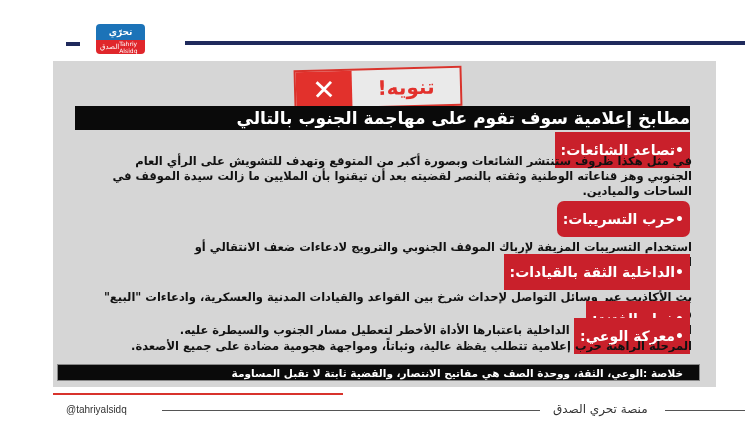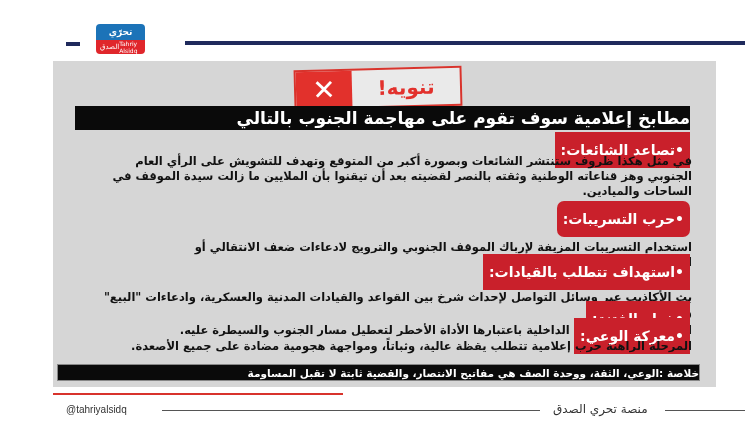--- a/index.html
+++ b/index.html
@@ -10,21 +10,21 @@
   .logo-top { height:16px; background:#1c73b8; color:#fff; font-size:9px; font-weight:bold; text-align:center; line-height:16px; direction:rtl; }
   .logo-bot { height:14px; background:#e0262b; color:#fff; font-size:6px; display:flex; justify-content:flex-end; align-items:center; padding:0 4px; }
   .logo-bot .ar { direction:rtl; font-size:7px; }
   .card { position:absolute; left:53px; top:61px; width:663px; height:326px; background:#d6d6d6; }
   .stamp { position:absolute; left:294px; top:68px; width:164px; height:36px; border:2px solid #d8332c; transform:rotate(-1.5deg); background:#eaeaea; display:flex; }
   .stamp-x { width:56px; height:100%; background:#e2312c; color:#fff; font-size:28px; font-weight:bold; display:flex; align-items:center; justify-content:center; }
   .stamp-text { flex:1; color:#e2312c; font-size:20px; font-weight:bold; display:flex; align-items:center; justify-content:center; direction:rtl; }
   .title-bar { position:absolute; left:75px; top:106px; width:615px; height:24px; background:#0a0a0a; color:#fff; font-size:17px; font-weight:bold; direction:rtl; text-align:right; line-height:24px; padding-right:0; box-sizing:border-box; }
   .sec-head { position:absolute; background:#c9202b; color:#fff; font-weight:bold; font-size:14px; direction:rtl; line-height:20px; padding:8px 6px; white-space:nowrap; }
   .para { position:absolute; right:58px; color:#111; font-size:11.5px; font-weight:bold; direction:rtl; text-align:right; line-height:15px; }
-  .summary { position:absolute; left:57px; top:364px; width:643px; height:17px; background:#0a0a0a; color:#fff; font-size:10.5px; font-weight:bold; direction:rtl; text-align:right; line-height:17px; padding-right:0; box-sizing:border-box; border:1px solid #888; }
+  .summary { position:absolute; left:57px; top:364px; width:643px; height:17px; background:#0a0a0a; color:#fff; font-size:10.5px; font-weight:bold; direction:rtl; text-align:right; line-height:17px; padding-right:16px; box-sizing:border-box; border:1px solid #888; }
   .red-line { position:absolute; left:53px; top:393px; width:290px; height:2px; background:#d8332c; }
   .foot-handle { position:absolute; left:66px; top:404px; font-size:10px; color:#333; font-family:"Liberation Sans", sans-serif; }
   .foot-line1 { position:absolute; left:162px; top:410px; width:378px; height:1px; background:#555; }
   .foot-brand { position:absolute; left:553px; top:402px; font-size:12px; color:#333; direction:rtl; }
   .foot-line2 { position:absolute; left:665px; top:410px; width:80px; height:1px; background:#555; }
 </style>
 </head>
 <body>
 
 <div class="hdr-dash"></div>
@@ -45,21 +45,21 @@
 </div>
 
 <div class="title-bar">مطابخ إعلامية سوف تقوم على مهاجمة الجنوب بالتالي</div>
 
 <div class="sec-head" style="right:60px; top:132px;">•تصاعد الشائعات:</div>
 <div class="para" style="top:154px; width:600px;">في مثل هكذا ظروف ستنتشر الشائعات وبصورة أكبر من المتوقع وتهدف للتشويش على الرأي العام الجنوبي وهز قناعاته الوطنية وثقته بالنصر لقضيته بعد أن تيقنوا بأن الملايين ما زالت سيدة الموقف في الساحات والميادين.</div>
 
 <div class="sec-head" style="right:60px; top:201px;border-radius:7px;">•حرب التسريبات:</div>
 <div class="para" style="top:224px; width:500px;margin-top:16px;">استخدام التسريبات المزيفة لإرباك الموقف الجنوبي والترويج لادعاءات ضعف الانتقالي أو المساومة على القضية.</div>
 
-<div class="sec-head" style="right:60px; top:254px;">•استهداف تتطلب بالقيادات:</div>
+<div class="sec-head" style="right:60px; top:254px;">•الداخلية الثقة بالقيادات:</div>
 <div class="para" style="top:290px; width:610px;">بث الأكاذيب عبر وسائل التواصل لإحداث شرخ بين القواعد والقيادات المدنية والعسكرية، وادعاءات "البيع" و"ترتيب المصالح</div>
 
 <div class="sec-head" style="right:60px; top:301px;">•خطر الفتنة:</div>
 <div class="para" style="top:323px; width:580px;">السعي لإشعال الفتن الداخلية باعتبارها الأداة الأخطر لتعطيل مسار الجنوب والسيطرة عليه.</div>
 
 <div class="sec-head" style="right:60px; top:318px;">•معركة الوعي:</div>
 <div class="para" style="top:339px; width:600px;">المرحلة الراهنة حرب إعلامية تتطلب يقظة عالية، وثباتاً، ومواجهة هجومية مضادة على جميع الأصعدة.</div>
 
 <div class="summary">خلاصة :الوعي، الثقة، ووحدة الصف هي مفاتيح الانتصار، والقضية ثابتة لا تقبل المساومة</div>
 <div class="red-line"></div>

